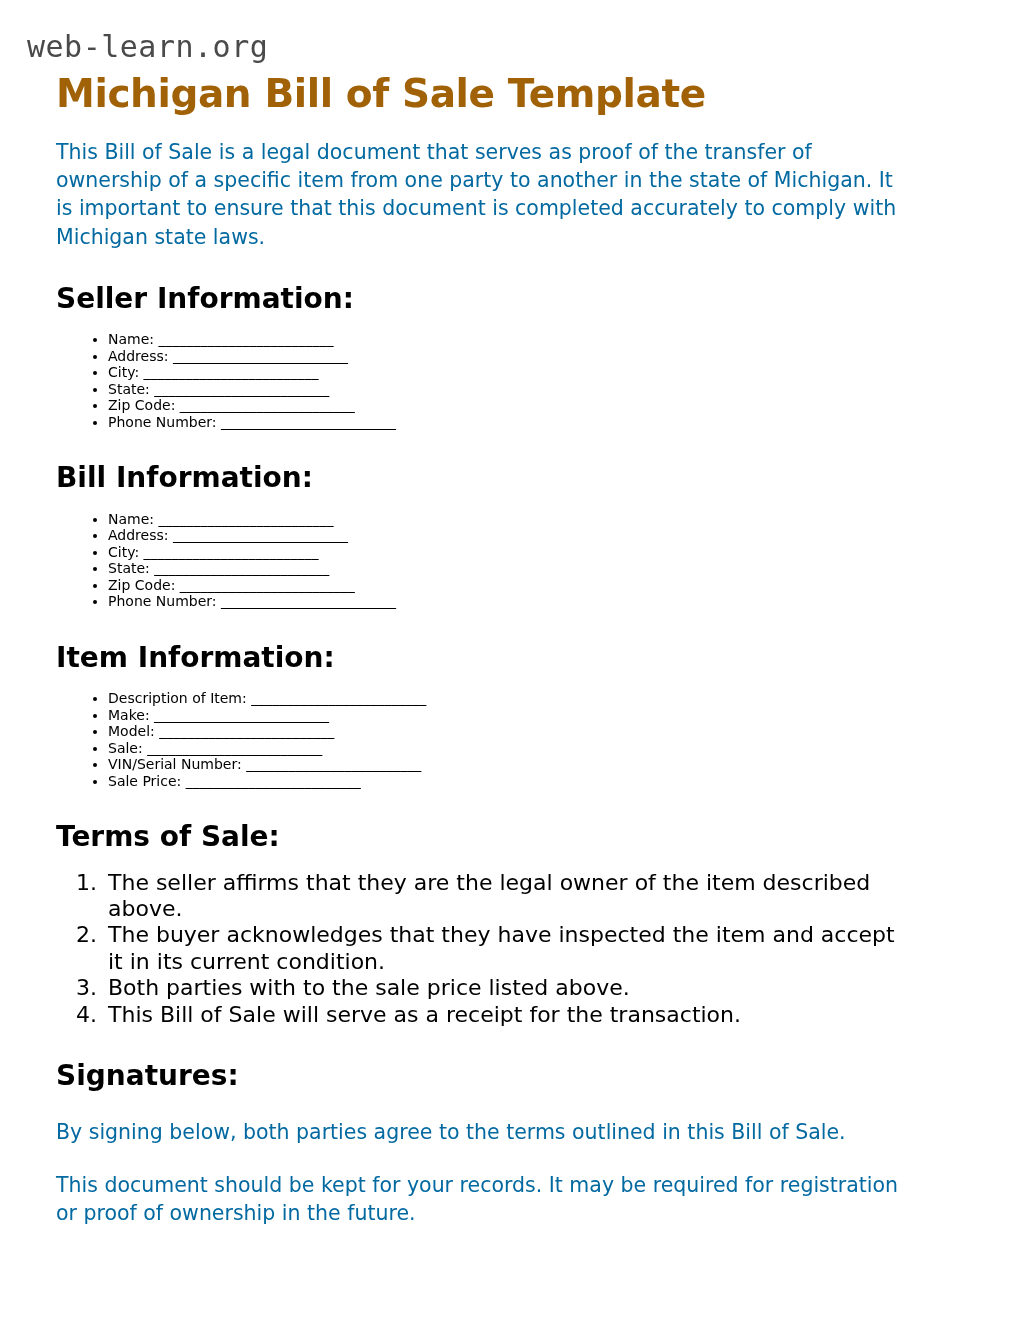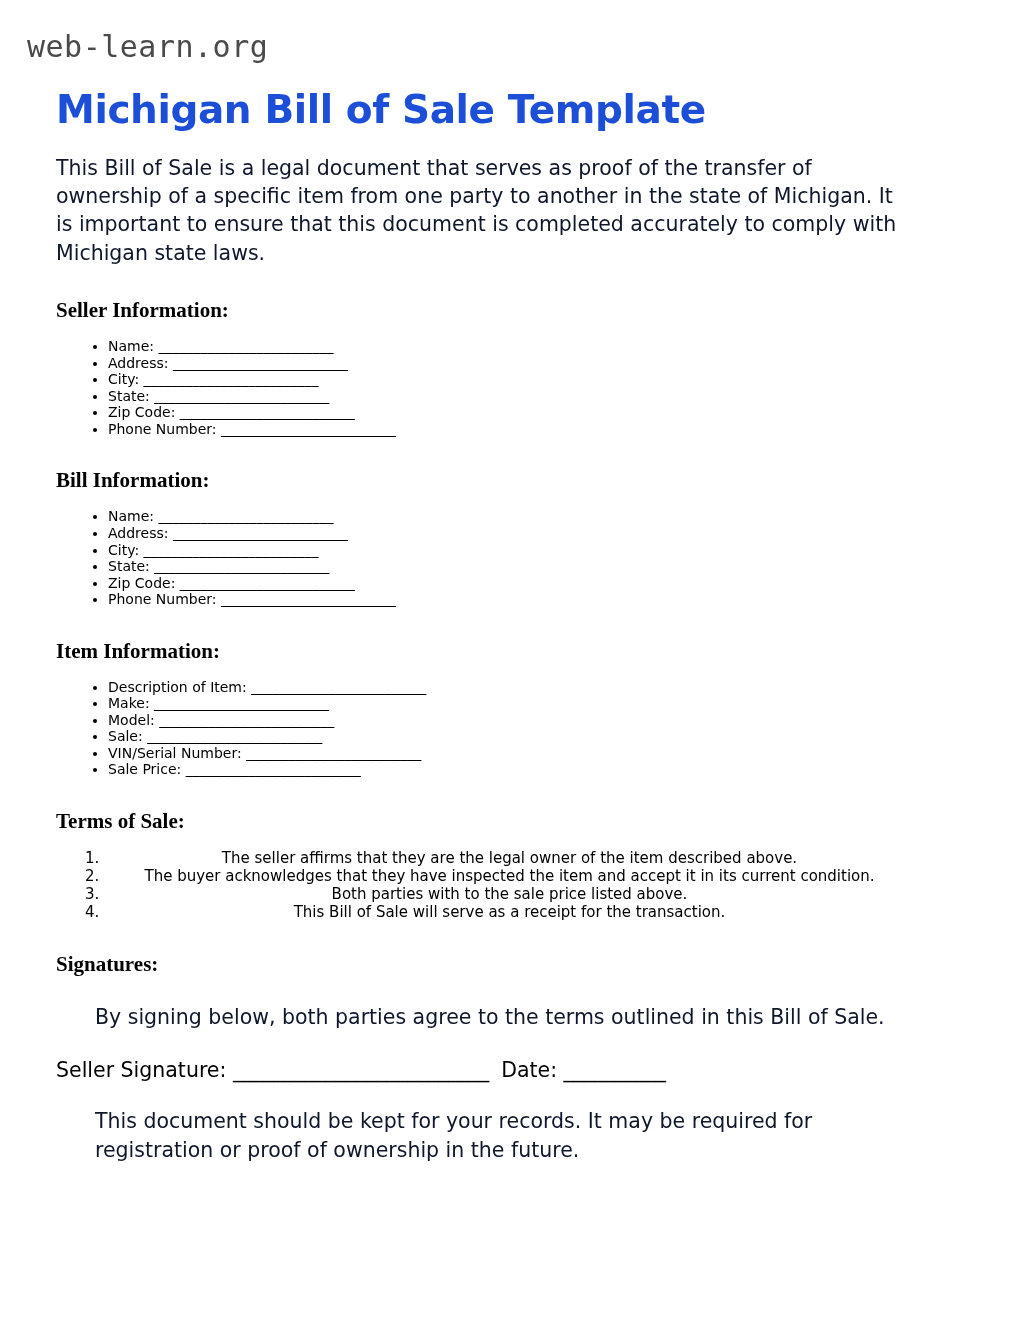--- a/index.html
+++ b/index.html
@@ -36,61 +36,58 @@
   }
   .content {
     padding: 0 56px;
     padding-top: 72px;
   }
   h1.doc-title {
     font-family: "DejaVu Sans", "Liberation Sans", sans-serif;
     font-size: 39px;
     font-weight: bold;
     letter-spacing: -0.4px;
-    margin: 16px 0 0 0;
+    margin: 0 0 0 0;
     padding: 0;
     line-height: 1.12;
-    color: #1d4ed8;
+    color: #a16207;
   }
   p.intro, p.body-text {
     font-size: 20.5px;
     line-height: 1.38;
     margin: 22px 0 0 0;
-    color: #0f172a;
+    color: #0369a1;
   }
   p.body-text {
     margin-top: 24px;
-    margin-left: 39px;
   }
   h2.section-head {
-    font-size: 21px;
+    font-size: 28px;
     font-weight: bold;
     margin: 30px 0 0 0;
     line-height: 1.3;
     color: #000;
-    font-family: Liberation Serif, serif;
   }
   ul.field-list {
     list-style-type: disc;
     margin: 14px 0 0 0;
     padding-left: 52px;
     font-size: 14px;
     line-height: 1.18;
   }
   ul.field-list li {
     margin: 0;
     padding: 0;
     white-space: nowrap;
   }
   ol.terms-list {
     margin: 14px 0 0 0;
     padding-left: 48px;
-    font-size: 15px;
+    font-size: 22px;
     line-height: 1.2;
-    text-align: center;
   }
   ol.terms-list li {
     margin: 0 0 0 0;
     padding: 0 0 0 4px;
   }
   .sig-row {
     font-size: 20.5px;
     line-height: 1.3;
     margin-top: 26px;
     white-space: nowrap;
@@ -150,23 +147,18 @@
     <ol class="terms-list">
       <li>The seller affirms that they are the legal owner of the item described above.</li>
       <li>The buyer acknowledges that they have inspected the item and accept it in its current condition.</li>
       <li>Both parties with to the sale price listed above.</li>
       <li>This Bill of Sale will serve as a receipt for the transaction.</li>
     </ol>
 
     <h2 class="section-head">Signatures:</h2>
     <p class="body-text">By signing below, both parties agree to the terms outlined in this Bill of Sale.</p>
 
-    <div class="sig-row">
-      <span>Seller Signature:</span>
-      <span class="blank">_________________________</span><span class="gap"></span><span>Date:</span>
-      <span class="blank">__________</span>
-    </div>
 
 
     <p class="body-text">This document should be kept for your records. It may be required for registration or proof of ownership in the future.</p>
 
   </div>
 </div>
 
 </body></html>

